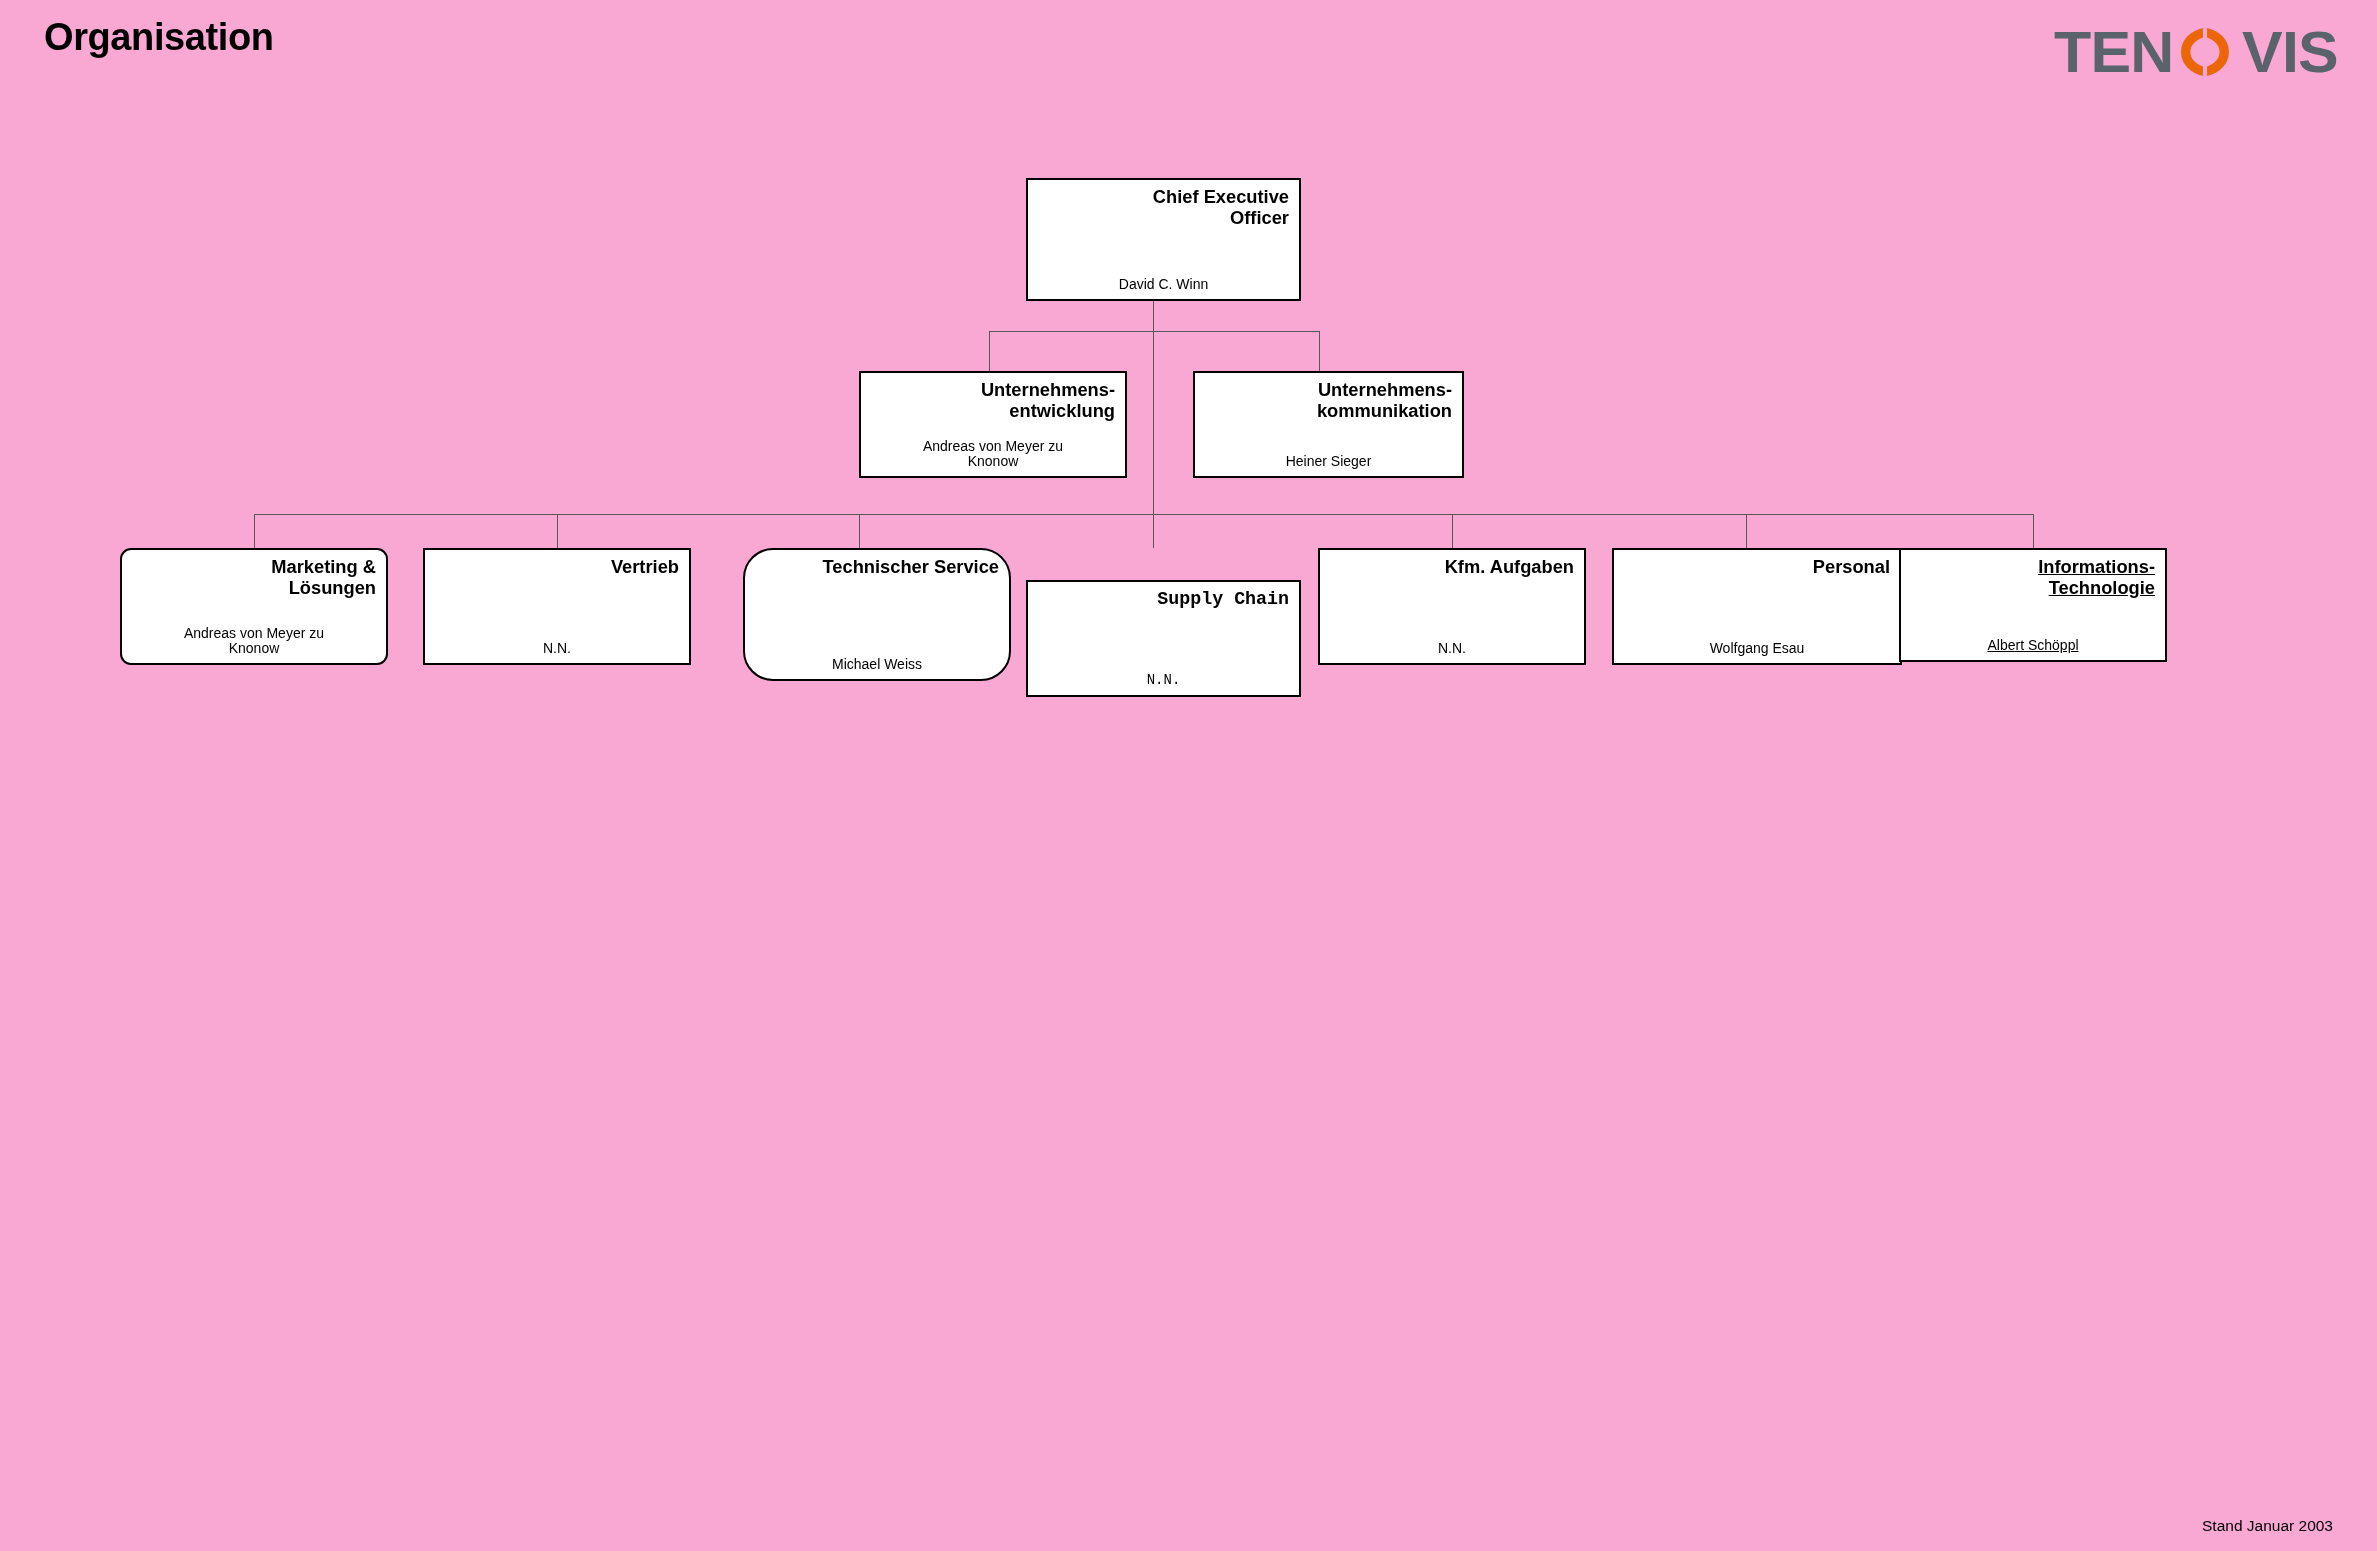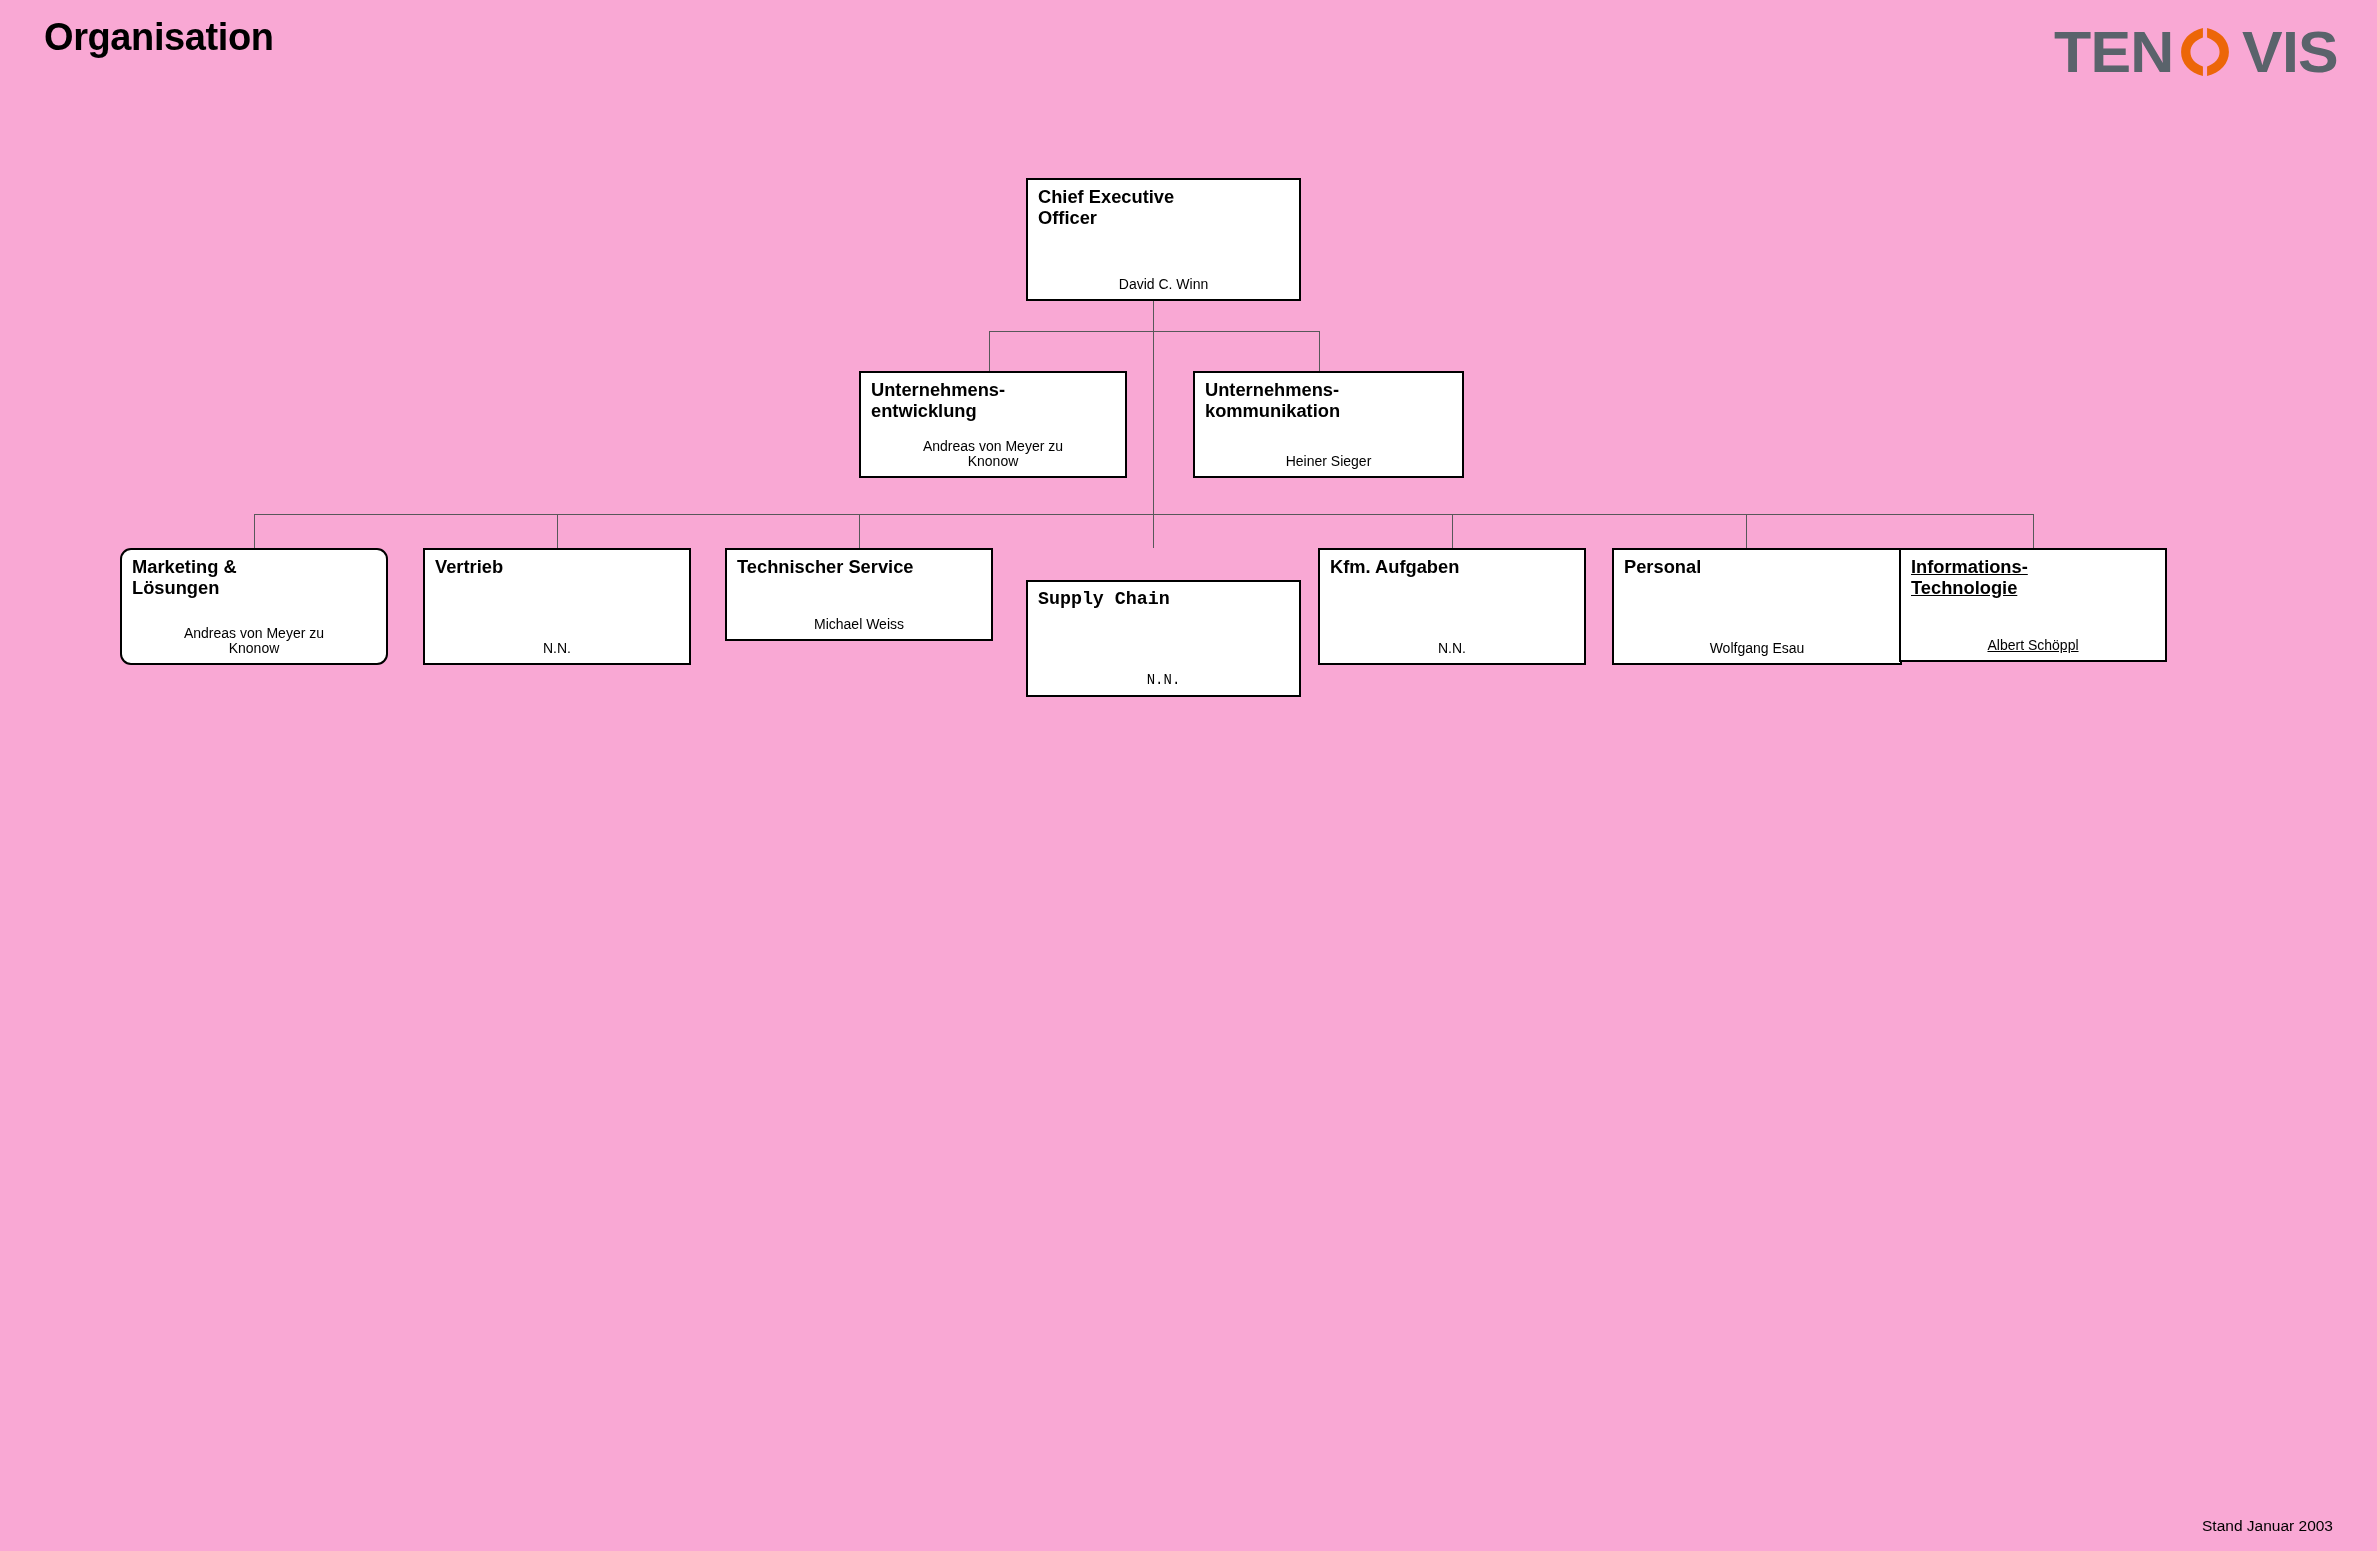--- a/index.html
+++ b/index.html
@@ -64,21 +64,21 @@
     border: 2.1px solid #000000;
     background: #ffffff;
     box-sizing: border-box;
     padding: 7px 10px 5.6px 10px;
     display: flex;
     flex-direction: column;
   }
   .node .title {
     font-size: 18.3px;
     font-weight: bold;
-    text-align: left;
+    text-align: right;
     line-height: 1.13;
     white-space: pre-line;
   }
   .node .person {
     font-size: 14px;
     font-weight: normal;
     text-align: center;
     line-height: 1.14;
     margin-top: auto;
     white-space: pre-line;
@@ -160,21 +160,21 @@
 Lösungen</div>
     <div class="person">Andreas von Meyer zu
 Knonow</div>
   </div>
 
   <div class="node" style="left:423px; top:548px; width:268px; height:117px;">
     <div class="title">Vertrieb</div>
     <div class="person">N.N.</div>
   </div>
 
-  <div class="node" style="left:725px; top:548px; width:268px; height:93px;">
+  <div class="node" style="left:743px; top:548px; width:268px; height:133px;border-radius:30px;">
     <div class="title">Technischer Service</div>
     <div class="person">Michael Weiss</div>
   </div>
 
   <div class="node" style="left:1026px; top:580px; width:275px; height:117px;font-family:Liberation Mono, monospace;">
     <div class="title">Supply Chain</div>
     <div class="person">N.N.</div>
   </div>
 
   <div class="node" style="left:1318px; top:548px; width:268px; height:117px;">

